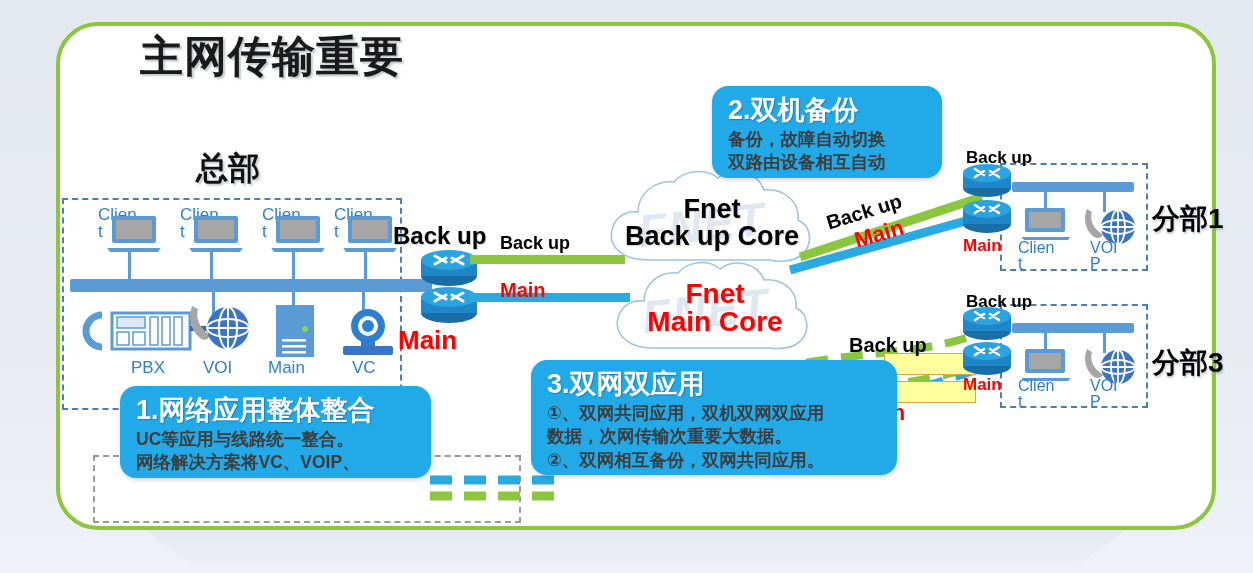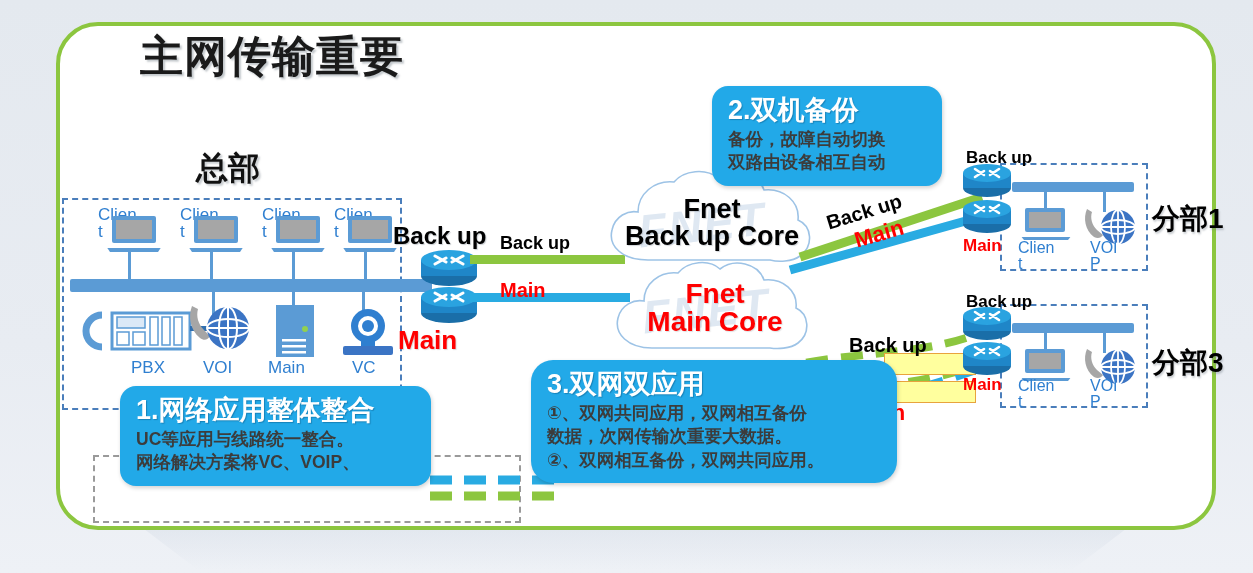--- a/index.html
+++ b/index.html
@@ -77,21 +77,21 @@
 
   
   .link-green { background: #8cc63f; height: 9px; }
   .link-blue  { background: #29abe2; height: 9px; }
 
   
   .callout {
     background: #22a9e8;
     border-radius: 16px;
     color: #fff;
-    padding: 9px 14px 11px 16px;
+    padding: 9px 14px 3px 16px;
     box-shadow: 1px 2px 4px rgba(0,0,0,.18);
   }
   .callout .c-title {
     font-size: 27px; font-weight: bold; color: #ffffff;
     line-height: 1.15; margin-bottom: 2px;
     text-shadow: 1px 1px 1px rgba(0,60,100,.35);
   }
   .callout .c-body {
     font-size: 17.5px; font-weight: bold; color: #3c3c3c;
     line-height: 1.33;
@@ -430,22 +430,22 @@
   </div>
 
   <div class="abs callout" style="left:712px; top:86px; width:230px;">
     <div class="c-title">2.双机备份</div>
     <div class="c-body">
       <div>备份，故障自动切换</div>
       <div>双路由设备相互自动</div>
     </div>
   </div>
 
-  <div class="abs callout" style="left:531px; top:360px; width:366px;border-radius:22px;">
+  <div class="abs callout" style="left:531px; top:360px; width:366px;">
     <div class="c-title">3.双网双应用</div>
     <div class="c-body">
-      <div>①、双网共同应用，双网相互备份</div>
+      <div>①、双网共同应用，双机双网双应用</div>
       <div>数据，次网传输次重要大数据。</div>
       <div>②、双网相互备份，双网共同应用。</div>
     </div>
   </div>
 
 </div>
 
 </body></html>

